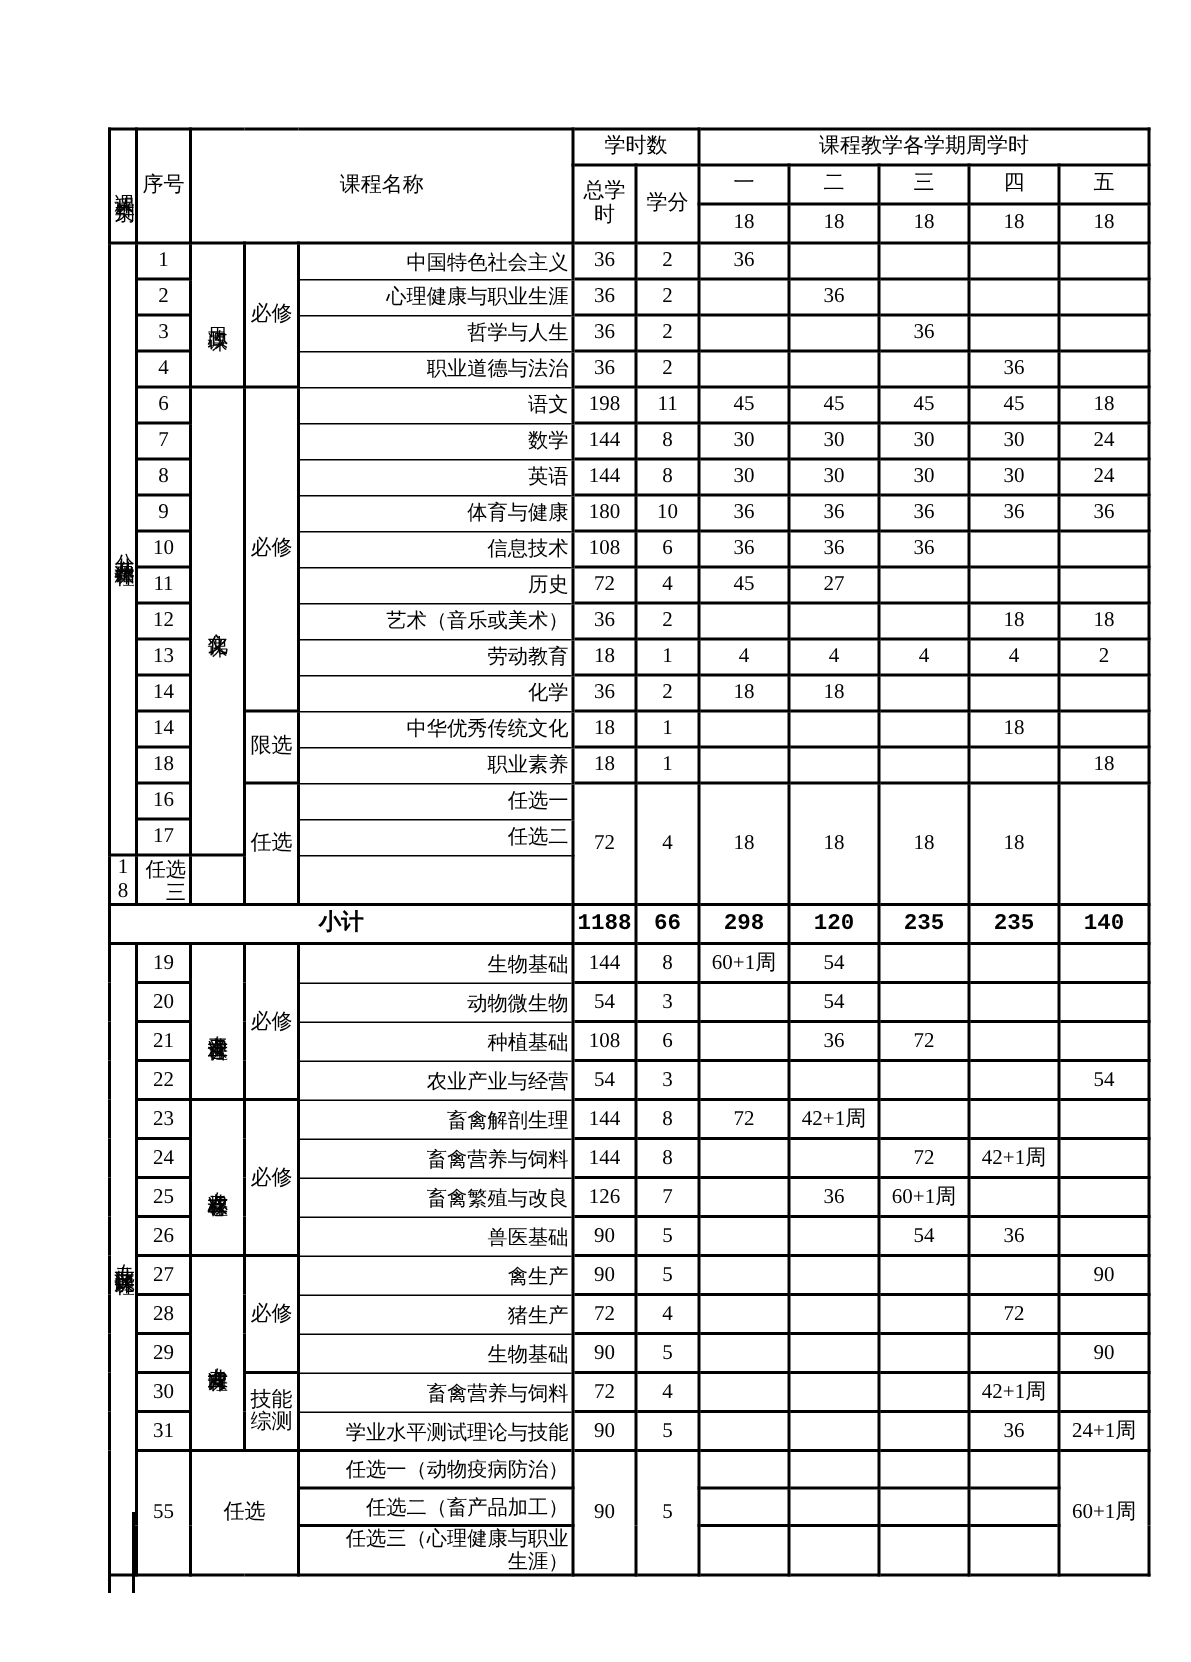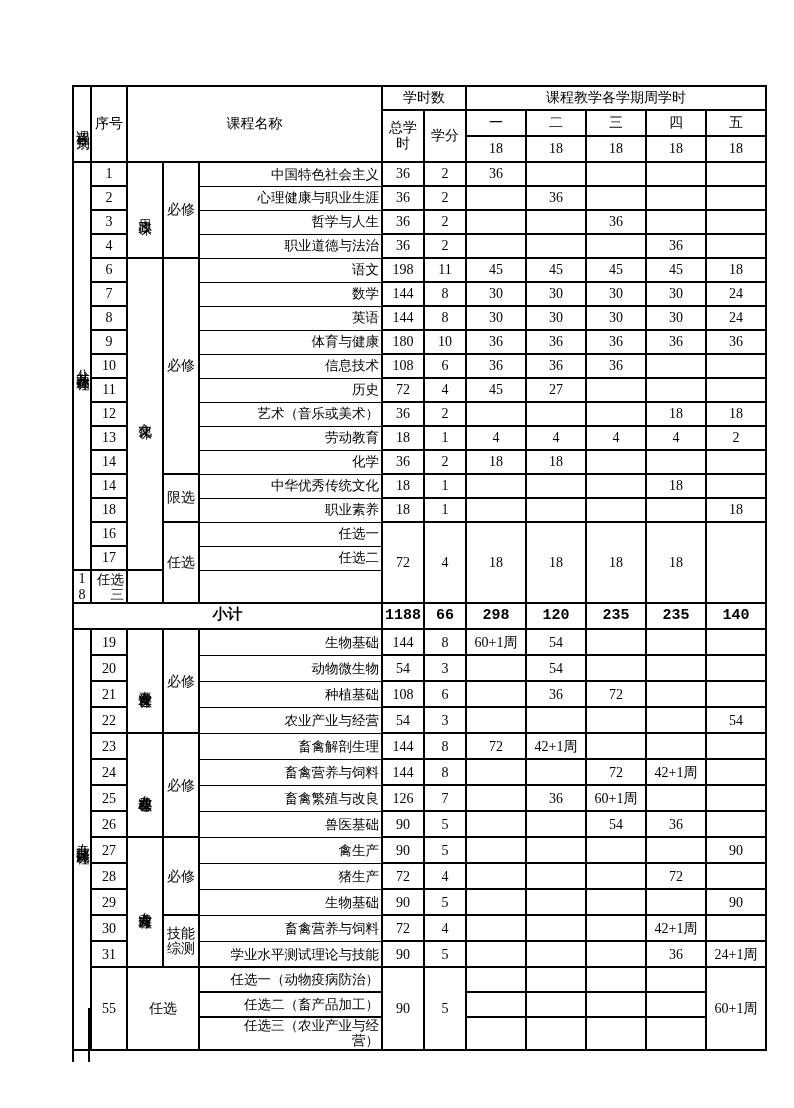--- a/index.html
+++ b/index.html
@@ -440,21 +440,21 @@
           <td rowspan="3">60+1周</td>
         </tr>
 <tr class="s">
           <td class="nm th">任选二（畜产品加工）</td>
           <td></td>
           <td></td>
           <td></td>
           <td></td>
         </tr>
 <tr class="s">
-          <td class="nm th">任选三（农业产业与经营）</td>
+          <td class="nm th">任选三（心理健康与职业生涯）</td>
           <td></td>
           <td></td>
           <td></td>
           <td></td>
         </tr>
 
 </tbody>
     </table>
 
 <div class="cat-ext"></div>

